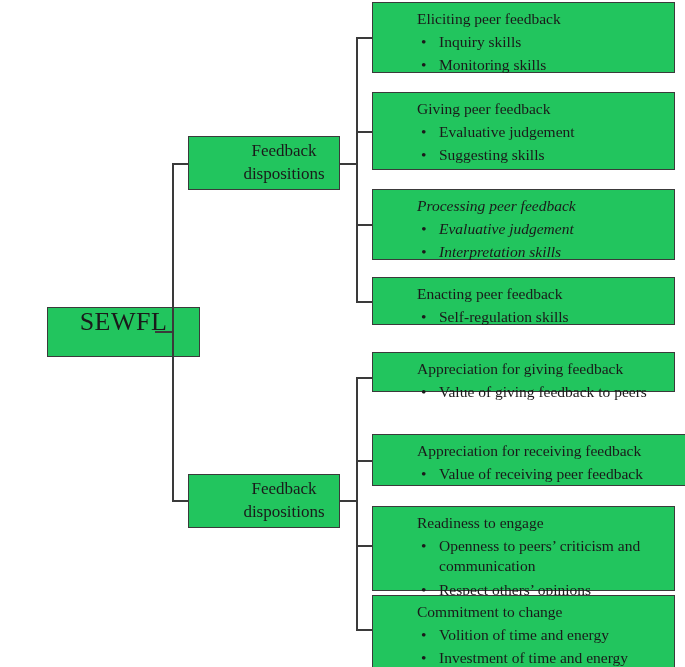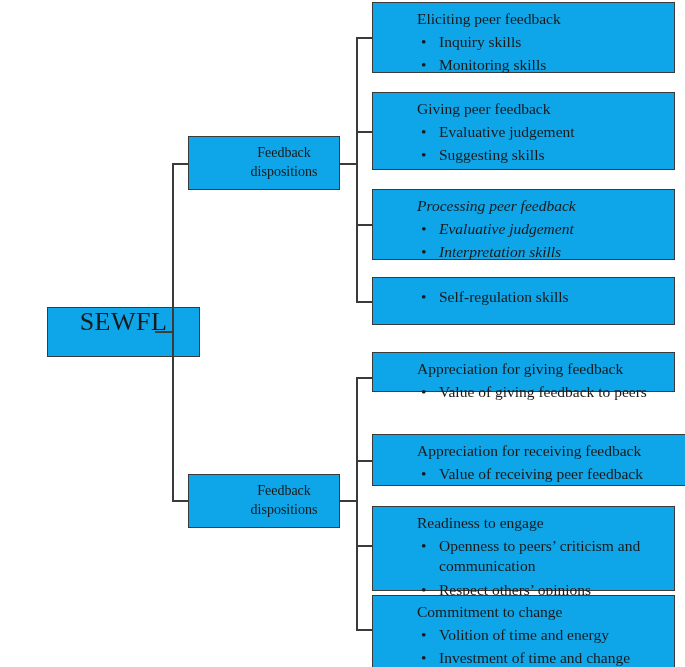--- a/index.html
+++ b/index.html
@@ -13,40 +13,40 @@
     height: 667px;
     background: #ffffff;
     font-family: "Liberation Serif", "DejaVu Serif", serif;
     color: #1a1a1a;
     overflow: hidden;
   }
   .node {
     position: absolute;
     box-sizing: border-box;
     border: 1.5px solid #3a3a3a;
-    background: #0ea5e9;
+    background: #22c55e;
   }
   .root-node {
     display: flex;
     justify-content: center;
     margin-left: 45px;
   }
   .root-label {
     font-size: 26px;
     letter-spacing: 0.5px;
     line-height: 1.1;
   }
   .branch-node {
     display: flex;
     align-items: center;
     justify-content: center;
     text-align: center;
   }
   .branch-label {
-    font-size: 14px;
+    font-size: 17px;
     line-height: 1.35;
     margin-left: 40px;
   }
   .leaf-node {
     padding: 6px 8px 6px 44px;
   }
   .leaf-title {
     font-size: 15.5px;
     line-height: 1.28;
     white-space: nowrap;
@@ -132,20 +132,21 @@
 
   <div class="node leaf-node" style="left:372px; top:189px; width:303px; height:71px;font-style:italic;">
     <div class="leaf-title">Processing peer feedback</div>
     <ul class="leaf-bullets">
       <li><span class="bullet-dot">•</span><span>Evaluative judgement</span></li>
       <li><span class="bullet-dot">•</span><span>Interpretation skills</span></li>
     </ul>
   </div>
 
   <div class="node leaf-node" style="left:372px; top:277px; width:303px; height:48px;">
+    <div class="leaf-title">Enacting peer feedback</div>
     <ul class="leaf-bullets">
       <li><span class="bullet-dot">•</span><span>Self-regulation skills</span></li>
     </ul>
   </div>
 
   <div class="node leaf-node" style="left:372px; top:352px; width:303px; height:40px;">
     <div class="leaf-title">Appreciation for giving feedback</div>
     <ul class="leaf-bullets">
       <li><span class="bullet-dot">•</span><span>Value of giving feedback to peers</span></li>
     </ul>
@@ -163,17 +164,17 @@
     <ul class="leaf-bullets">
       <li><span class="bullet-dot">•</span><span>Openness to peers’ criticism and communication</span></li>
       <li><span class="bullet-dot">•</span><span>Respect others’ opinions</span></li>
     </ul>
   </div>
 
   <div class="node leaf-node" style="left:372px; top:595px; width:303px; height:92px;">
     <div class="leaf-title">Commitment to change</div>
     <ul class="leaf-bullets">
       <li><span class="bullet-dot">•</span><span>Volition of time and energy</span></li>
-      <li><span class="bullet-dot">•</span><span>Investment of time and change</span></li>
+      <li><span class="bullet-dot">•</span><span>Investment of time and energy</span></li>
     </ul>
   </div>
 
 </div>
 
 </body></html>

